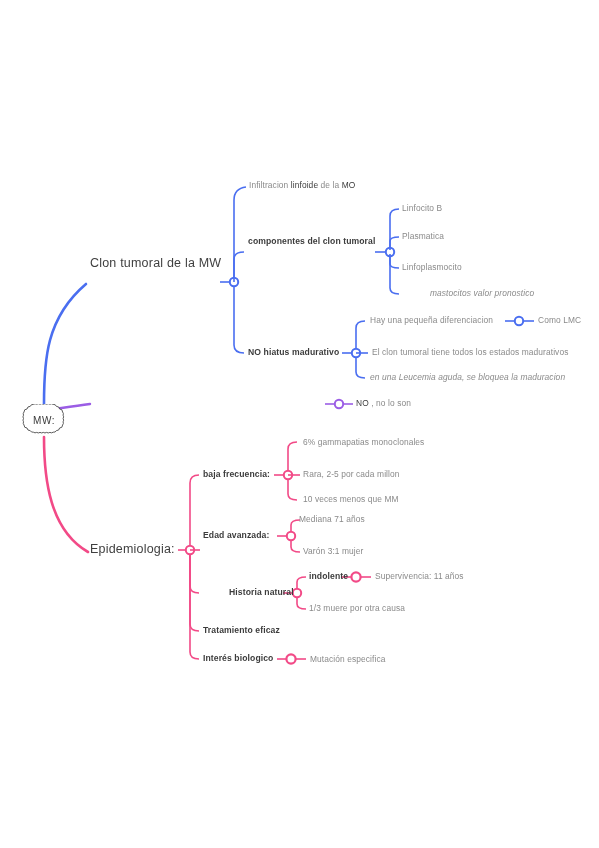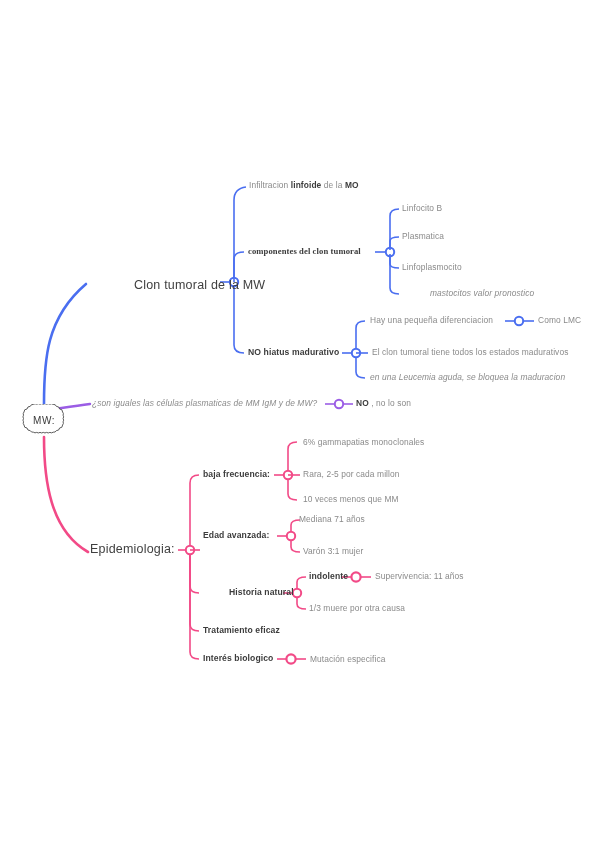--- a/index.html
+++ b/index.html
@@ -23,21 +23,21 @@
   }
   .root .cloudtxt{position:relative;z-index:3;}
   .cloud-svg{position:absolute;left:0;top:0;}
 
   
   .branch-main{font-size:12.5px;color:#3f3f3f;font-weight:400;letter-spacing:.2px;}
   .lbl-bold{font-size:8.6px;color:#3c3c3c;font-weight:bold;letter-spacing:.1px;}
   .lbl-plain{font-size:8.4px;color:#8a8a8a;font-weight:400;letter-spacing:.1px;}
   .lbl-italic{font-size:8.4px;color:#8a8a8a;font-style:italic;letter-spacing:.1px;}
   .lbl-mixed{font-size:8.4px;color:#8a8a8a;letter-spacing:.1px;}
-  .lbl-mixed b{color:#3c3c3c;font-weight:bold;}
+  .lbl-mixed b{color:#3c3c3c;font-weight:normal;}
 </style>
 </head>
 <body>
 
 <div id="canvas">
 
   <svg class="wires" viewBox="0 0 599 848">
 
     <path d="M44,404 C44,360 46,318 86,284" fill="none" stroke="#4a6ef0" stroke-width="2.6" stroke-linecap="round"></path>
 
@@ -111,29 +111,29 @@
                a3,3 0 0 1 3.3,0.2 a3,3 0 0 1 3.2,2 a3,3 0 0 1 3.2,2.6 a3,3 0 0 1 3,3
                a3,3 0 0 1 0.5,3.2 a3,3 0 0 1 0,3.3 a3,3 0 0 1 0,3.3 a3,3 0 0 1 -0.5,3.2
                a3,3 0 0 1 -3,3 a3,3 0 0 1 -3.2,2.6 a3,3 0 0 1 -3.2,1.6 a3,3 0 0 1 -3.3,0.2
                a3,3 0 0 1 -3.3,0 a3,3 0 0 1 -3.3,0 a3,3 0 0 1 -3.3,0 a3,3 0 0 1 -3.3,0
                a3,3 0 0 1 -3.3,-0.2 a3,3 0 0 1 -3.2,-1.6 a3,3 0 0 1 -3.2,-2.6 a3,3 0 0 1 -3,-3
                a3,3 0 0 1 -0.5,-3.2 a3,3 0 0 1 0,-3.3 a3,3 0 0 1 0,-3.3 a3,3 0 0 1 0.5,-3.2 Z" fill="#ffffff" stroke="#4a4a4a" stroke-width="0.9"></path>
     </svg>
     <span class="cloudtxt">MW:</span>
   </div>
 
-  <div class="node branch-main" style="left:90px;top:279px;margin-left:44px;">
+  <div class="node branch-main" style="left:90px;top:257px;">
     <span>Clon tumoral de la MW</span>
   </div>
 
   <div class="node lbl-mixed" style="left:249px;top:181px;">
     <span>Infiltracion </span><b>linfoide</b><span> de la </span><b>MO</b>
   </div>
 
-  <div class="node lbl-bold" style="left:248px;top:247px;font-family:Liberation Serif, serif;">
+  <div class="node lbl-bold" style="left:248px;top:237px;">
     <span>componentes del clon tumoral</span>
   </div>
 
   <div class="node lbl-plain" style="left:402px;top:204px;">
     <span>Linfocito B</span>
   </div>
   <div class="node lbl-plain" style="left:402px;top:232px;">
     <span>Plasmatica</span>
   </div>
   <div class="node lbl-plain" style="left:402px;top:263px;">
@@ -153,23 +153,20 @@
   <div class="node lbl-plain" style="left:538px;top:316px;">
     <span>Como LMC</span>
   </div>
   <div class="node lbl-plain" style="left:372px;top:348px;">
     <span>El clon tumoral tiene todos los estados madurativos</span>
   </div>
   <div class="node lbl-italic" style="left:370px;top:373px;">
     <span>en una Leucemia aguda, se bloquea la maduracion</span>
   </div>
 
-  <div class="node lbl-italic" style="left:92px;top:399px;">
-    <span>¿son iguales las células plasmaticas de MM IgM y de MW?</span>
-  </div>
   <div class="node lbl-mixed" style="left:356px;top:399px;">
     <b>NO</b><span> , no lo son</span>
   </div>
 
   <div class="node branch-main" style="left:90px;top:543px;">
     <span>Epidemiologia:</span>
   </div>
 
   <div class="node lbl-bold" style="left:203px;top:470px;">
     <span>baja frecuencia:</span>

